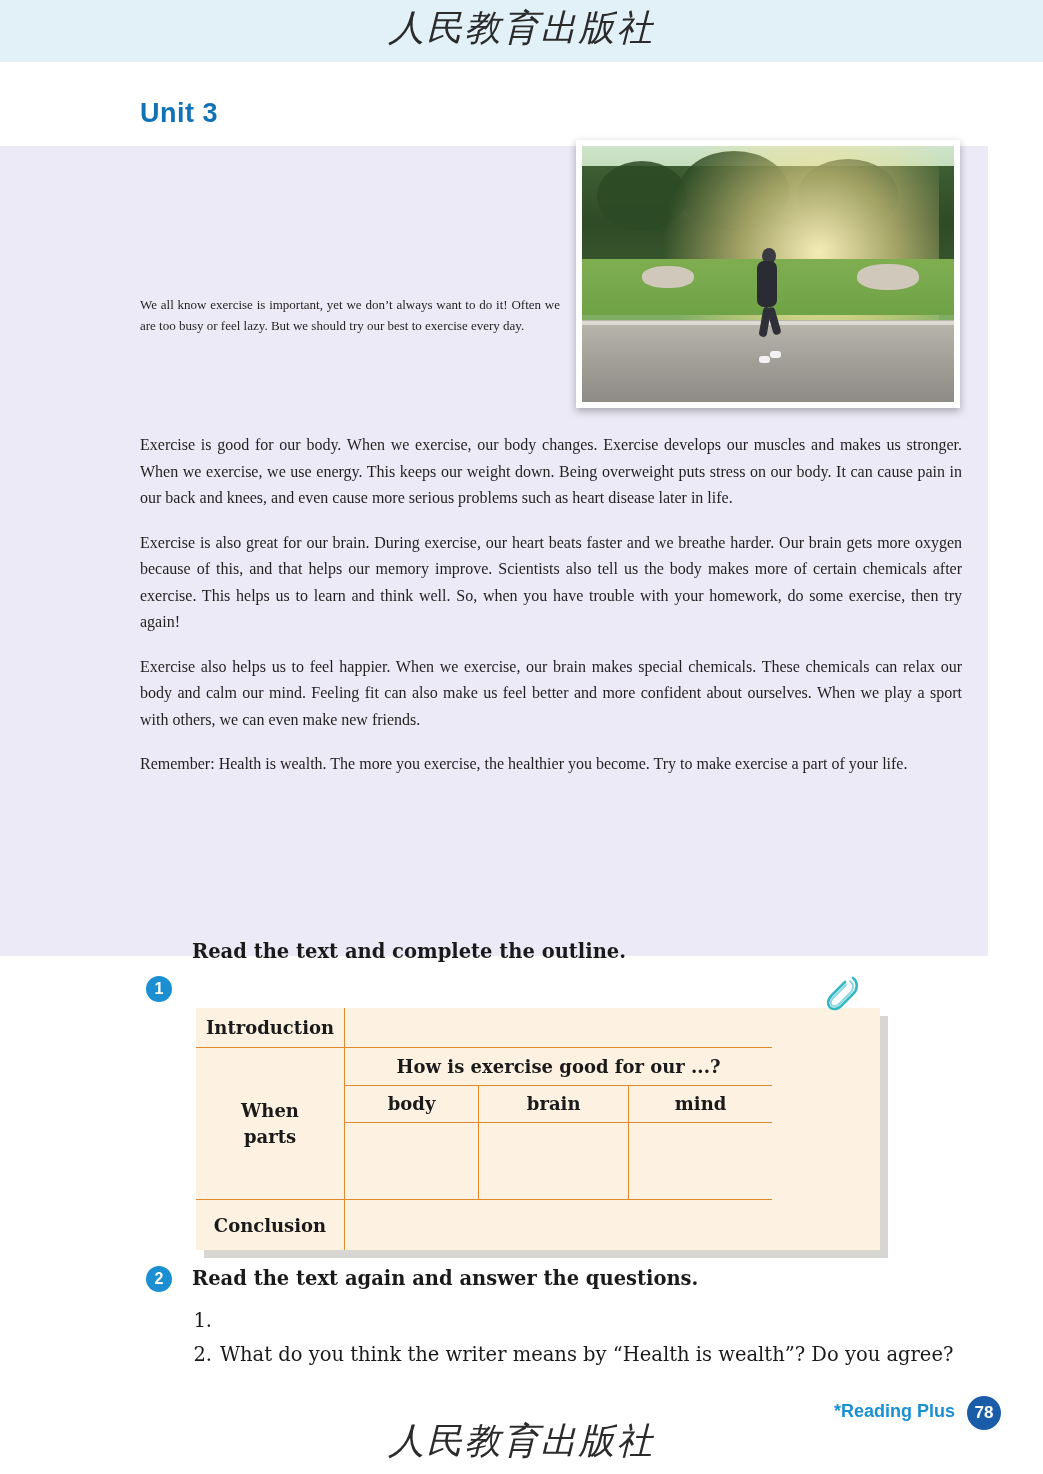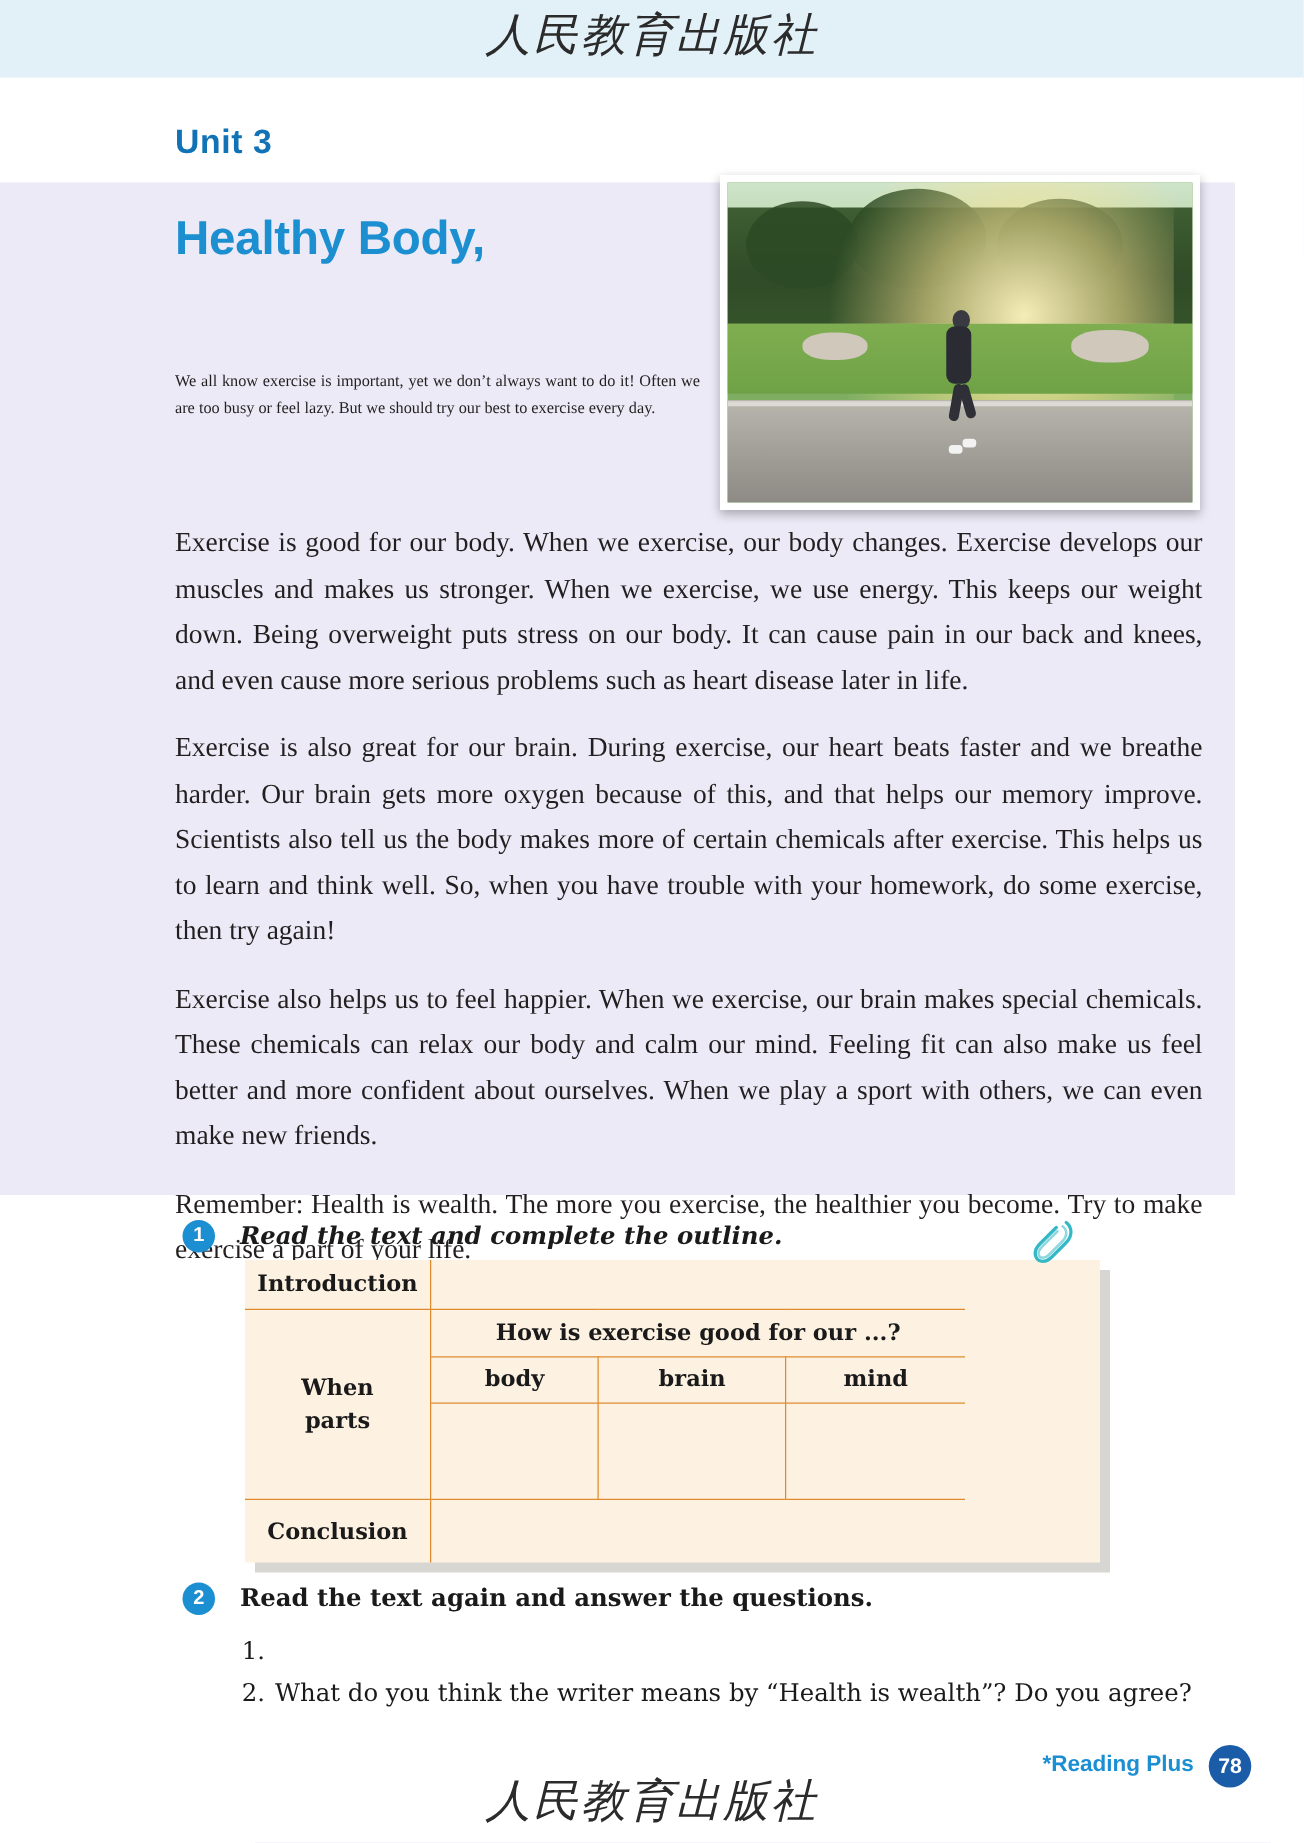--- a/index.html
+++ b/index.html
@@ -157,23 +157,23 @@
     left: 140px; top: 294px;
     width: 420px;
     font-size: 13px;
     line-height: 1.62;
     color: #231f20;
     text-align: justify;
   }
 
   .body-paras {
     position: absolute;
-    left: 140px; top: 416px;
+    left: 140px; top: 432px;
     width: 822px;
-    font-size: 22px;
+    font-size: 16px;
     line-height: 1.66;
     color: #231f20;
     text-align: justify;
   }
   .body-paras p { margin: 0 0 18px 0; }
   .body-paras p:last-child { margin-bottom: 0; }
 
   
   .ex-num {
     position: absolute;
@@ -189,21 +189,21 @@
   }
   .ex-title {
     position: absolute;
     font-family: "DejaVu Serif", serif;
     font-weight: bold;
     font-size: 19.5px;
     color: #1a1a1a;
   }
 
   #ex1-num { left: 146px; top: 976px; }
-  #ex1-title { left: 192px; top: 977px; font-style: italic; }
+  #ex1-title { left: 192px; top: 940px; }
   #ex2-num { left: 146px; top: 1266px; }
   #ex2-title { left: 192px; top: 1267px; }
 
   
   .table-shadow {
     position: absolute;
     left: 204px; top: 1016px;
     width: 684px; height: 242px;
     background: #d8d6d2;
   }
@@ -291,21 +291,20 @@
 
 <div class="top-band">
   <div class="publisher-mark">人民教育出版社</div>
 </div>
 
 <div class="passage-panel"></div>
 
 <div class="unit-label">Unit 3</div>
 
 <div class="article-title">
-  <div>Healthy Body,</div>
 </div>
 
 <div class="photo">
   <div class="photo-inner">
     <div class="sky"></div>
     <div class="trees"></div>
     <div class="tree-blob" style="left:4%; top:6%; width:90px; height:70px;"></div>
     <div class="tree-blob" style="left:26%; top:2%; width:110px; height:80px;"></div>
     <div class="tree-blob" style="left:58%; top:5%; width:100px; height:72px;"></div>
     <div class="sunglow"></div>

